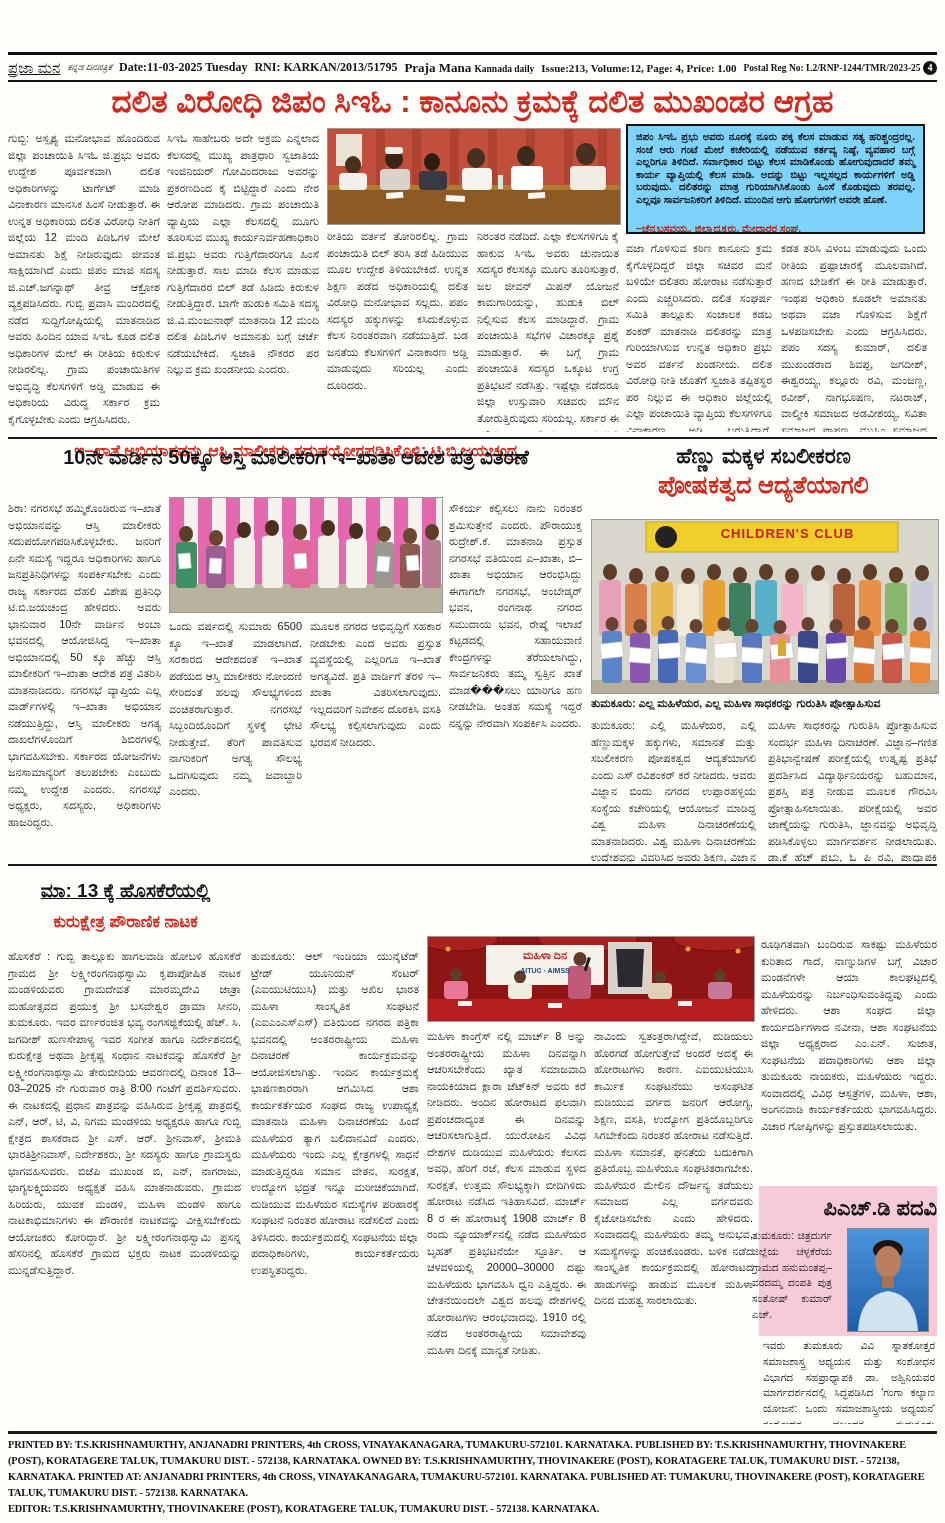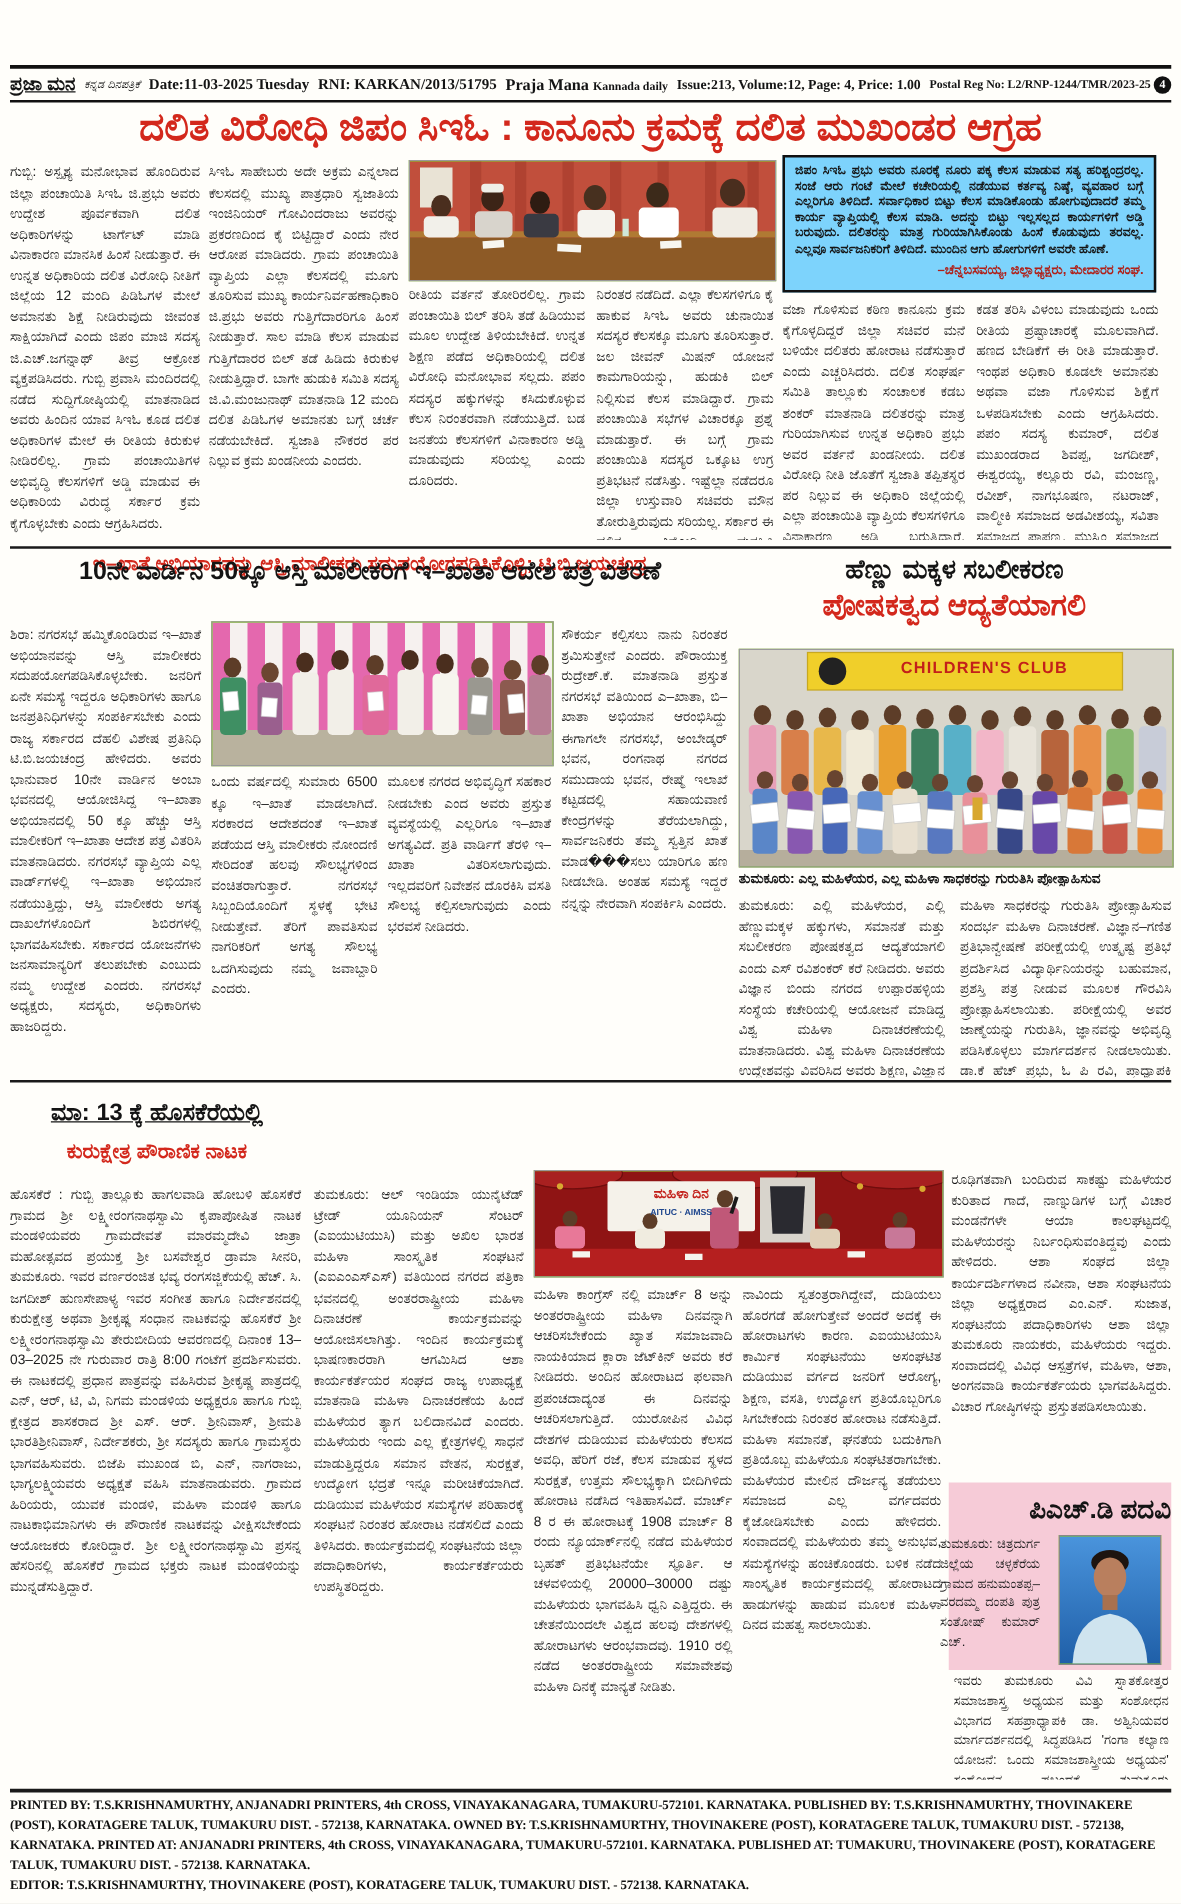--- a/index.html
+++ b/index.html
@@ -3,45 +3,45 @@
 <meta charset="utf-8">
 <style>
   html,body{margin:0;padding:0;background:#e8e6e0;}
   #page{position:relative;width:945px;height:1523px;margin:0 auto;background:#fffefa;
         font-family:"Liberation Sans","DejaVu Sans",sans-serif;color:#141414;overflow:hidden;}
   .txt{position:absolute;font-size:11px;line-height:1.5;text-align:justify;overflow:hidden;color:#1a1a1a;}
   .khead{position:absolute;font-weight:bold;text-align:center;white-space:nowrap;overflow:visible;}
   .red{color:#d3281c;}
   .serif{font-family:"Liberation Serif","DejaVu Serif",serif;}
   .rule{position:absolute;background:#1a1a1a;}
-  .photo{position:absolute;overflow:hidden;border:1px solid #999;background:#84cc16;}
+  .photo{position:absolute;overflow:hidden;border:1px solid #999;background:#eab308;}
   .photo svg{display:block;}
   #masthead{position:absolute;left:8px;top:52px;width:929px;height:25px;
             border-top:3px solid #111;border-bottom:2px solid #111;
             display:flex;align-items:center;justify-content:space-between;gap:6px;}
   #masthead .mi{white-space:nowrap;}
   #quotebox{position:absolute;left:626px;top:124px;width:299px;height:110px;background:#7dd3fc;
             border:2px solid #111;box-sizing:border-box;padding:5px 8px;overflow:hidden;}
   #quotebox .q{font-size:10px;font-weight:bold;line-height:1.25;text-align:justify;}
-  #quotebox .qby{font-size:10.5px;font-weight:bold;text-align:right;color:#b02018;margin-top:4px;}
+  #quotebox .qby{font-size:10.5px;font-weight:bold;text-align:left;color:#b02018;margin-top:16px;}
   .caption{position:absolute;font-weight:bold;font-size:11px;overflow:hidden;white-space:nowrap;}
   .badge{display:inline-block;width:14px;height:14px;border-radius:50%;background:#111;color:#fff;
          font-size:9.5px;line-height:14px;text-align:center;font-weight:bold;}
   .bannertxt{position:absolute;text-align:center;font-weight:bold;}
   #phd-bg{position:absolute;left:759px;top:1186px;width:178px;height:150px;background:#f6cbd7;}
   #footer{position:absolute;left:8px;top:1437px;width:929px;font-family:"Liberation Serif","DejaVu Serif",serif;
           font-weight:bold;font-size:10.3px;line-height:1.55;color:#111;letter-spacing:-0.1px;}
 </style>
 </head>
 <body>
 
 <div id="page">
 
   <div id="masthead">
-    <span class="mi" style="font-weight:bold;font-size:15px;text-decoration:underline;">ಪ್ರಜಾ ಮನ</span>
+    <span class="mi" style="font-weight:normal;font-size:15px;text-decoration:underline;">ಪ್ರಜಾ ಮನ</span>
     <span class="mi" style="font-size:9px;font-style:italic;">ಕನ್ನಡ ದಿನಪತ್ರಿಕೆ</span>
     <span class="mi serif" style="font-weight:bold;font-size:12px;">Date:11-03-2025 Tuesday</span>
     <span class="mi serif" style="font-weight:bold;font-size:12px;font-family:Liberation Serif, serif;">RNI: KARKAN/2013/51795</span>
     <span class="mi serif" style="font-weight:bold;font-size:13px;">
       <span>Praja Mana</span>
       <span style="font-size:9.5px;">Kannada daily</span>
     </span>
     <span class="mi serif" style="font-weight:bold;font-size:11px;">Issue:213, Volume:12, Page: 4, Price: 1.00</span>
     <span class="mi serif" style="font-weight:bold;font-size:9.5px;">
       <span>Postal Reg No: L2/RNP-1244/TMR/2023-25</span>

